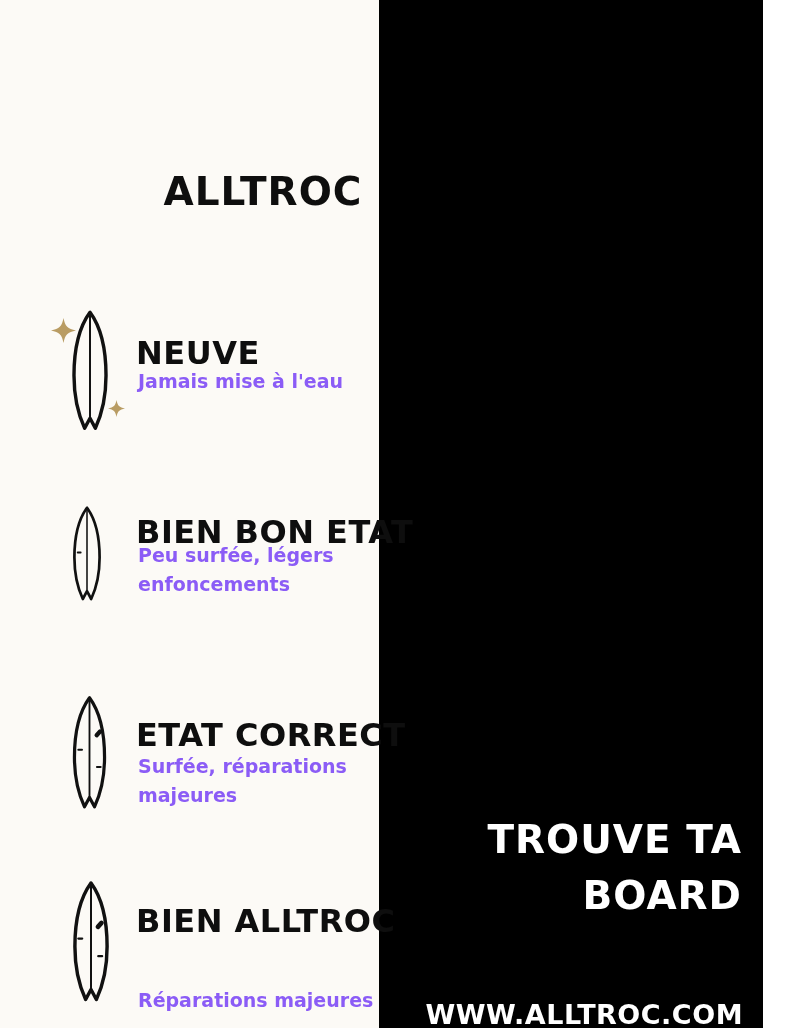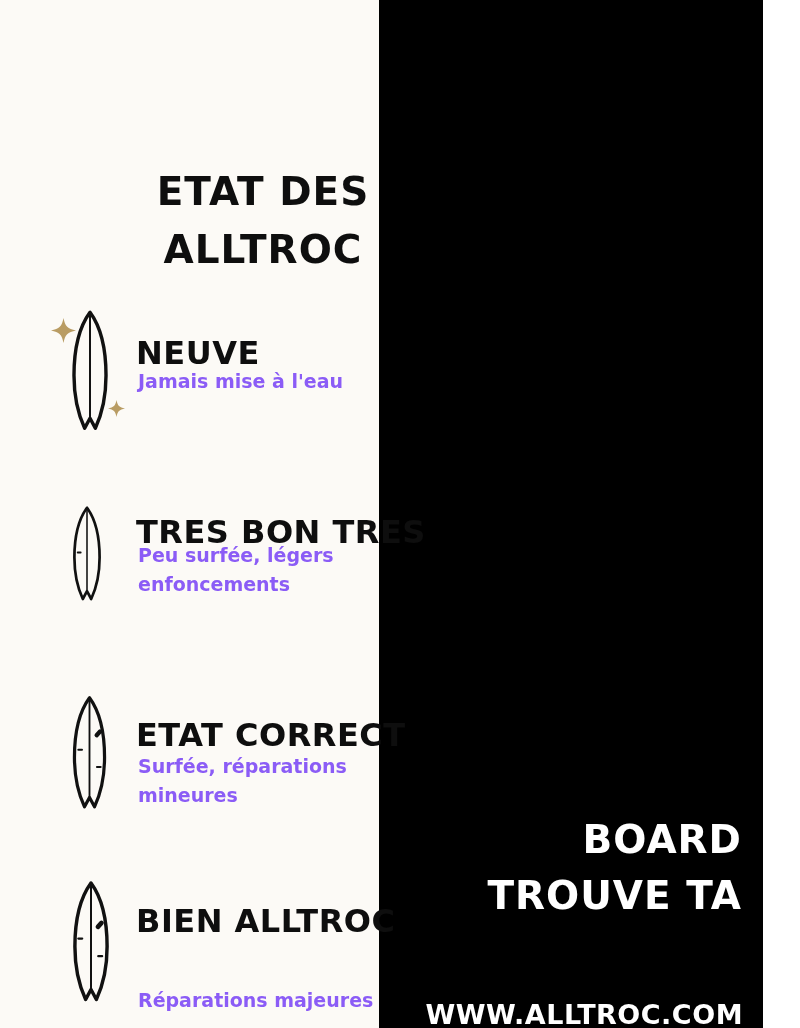--- a/index.html
+++ b/index.html
@@ -91,21 +91,20 @@
 </head>
 <body>
 
 <div class="poster">
 
   <div class="left-area"></div>
   <div class="black-panel"></div>
   <div class="right-strip"></div>
 
   <div class="title">
-    <div>ETAT DES</div>
     <div>ALLTROC</div>
   </div>
 
   <svg width="0" height="0" style="position:absolute" aria-hidden="true">
     <defs>
       <g id="board-shape">
         <path d="M30 3 C16 22 9 52 9 86 C9 114 15 138 23 155 L30 142 L37 155 C45 138 51 114 51 86 C51 52 44 22 30 3 Z" fill="none" stroke="#111111" stroke-width="4.5" stroke-linejoin="round"></path>
         <line x1="30" y1="6" x2="30" y2="141" stroke="#111111" stroke-width="2.6"></line>
       </g>
       <path id="sparkle-shape" d="M12 0 C13.5 8 16 10.5 24 12 C16 13.5 13.5 16 12 24 C10.5 16 8 13.5 0 12 C8 10.5 10.5 8 12 0 Z"></path>
@@ -121,42 +120,42 @@
   <svg class="sparkle" style="left:108px; top:400px;" width="17" height="17" viewBox="0 0 24 24">
     <use href="#sparkle-shape" fill="#b99c63"></use>
   </svg>
   <div class="heading" style="top:334px;">NEUVE</div>
   <div class="desc" style="top:367px;">Jamais mise à l'eau</div>
 
   <svg class="icon-board" style="left:69px; top:493px;" width="36" height="122" viewBox="0 0 60 160">
     <use href="#board-shape"></use>
     <rect x="13" y="76" width="8" height="3" rx="1.5" fill="#111111"></rect>
   </svg>
-  <div class="heading" style="top:513px;">TRES BON TRES</div>
+  <div class="heading" style="top:513px;">BIEN BON ETAT</div>
   <div class="desc" style="top:541px;">Peu surfée, légers
 enfoncements</div>
 
   <svg class="icon-board" style="left:68px; top:690px;" width="43" height="126" viewBox="0 0 60 160">
     <use href="#board-shape"></use>
     <rect x="36" y="50" width="13" height="6" rx="3" fill="#111111" transform="rotate(-48 42 53)"></rect>
     <rect x="13" y="74" width="8" height="3" rx="1.5" fill="#111111"></rect>
     <rect x="39" y="98" width="8" height="3" rx="1.5" fill="#111111"></rect>
   </svg>
   <div class="heading" style="top:716px;">ETAT CORRECT</div>
   <div class="desc" style="top:752px;">Surfée, réparations
-mineures</div>
+majeures</div>
 
   <svg class="icon-board" style="left:68px; top:872px;" width="46" height="140" viewBox="0 0 60 160">
     <use href="#board-shape"></use>
     <rect x="35" y="55" width="13" height="6" rx="3" fill="#111111" transform="rotate(-48 41 58)"></rect>
     <rect x="12" y="74" width="8" height="3" rx="1.5" fill="#111111"></rect>
     <rect x="38" y="97" width="8" height="3" rx="1.5" fill="#111111"></rect>
   </svg>
   <div class="heading" style="top:902px;">BIEN ALLTROC</div>
   <div class="desc" style="top:986px;">Réparations majeures</div>
 
   <div class="tagline">
+    <div>TROUVE TA</div>
     <div>BOARD</div>
-    <div>TROUVE TA</div>
   </div>
   <div class="website">WWW.ALLTROC.COM</div>
 
 </div>
 
 </body></html>

